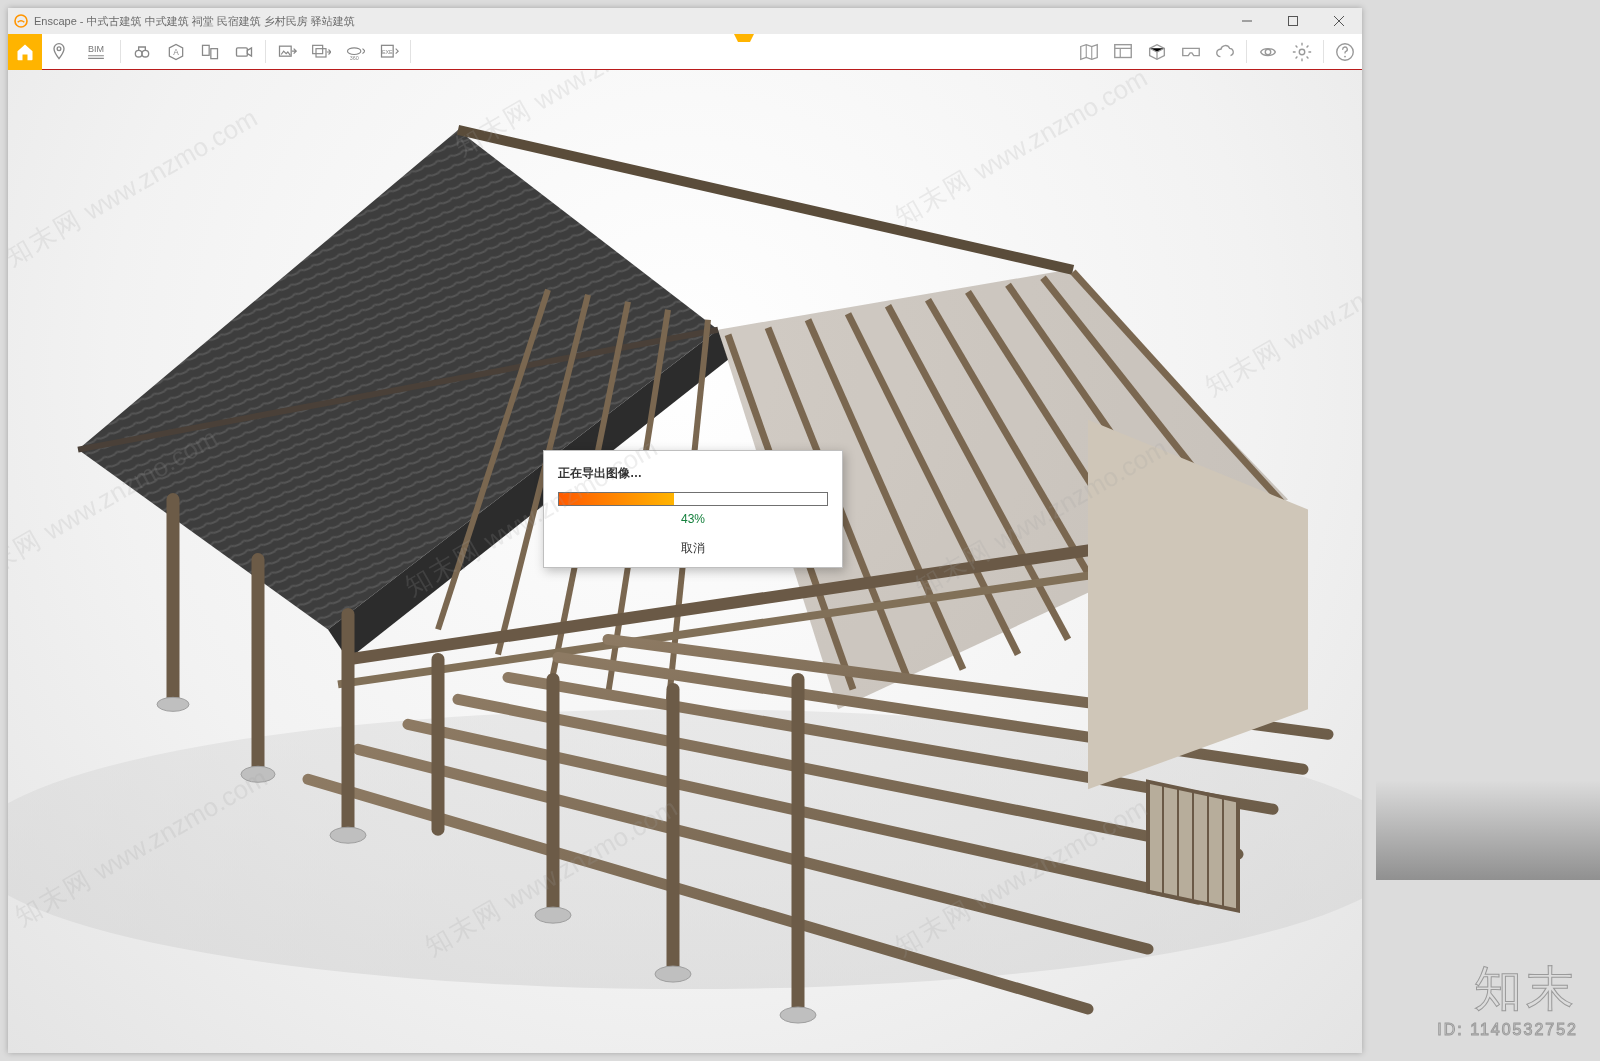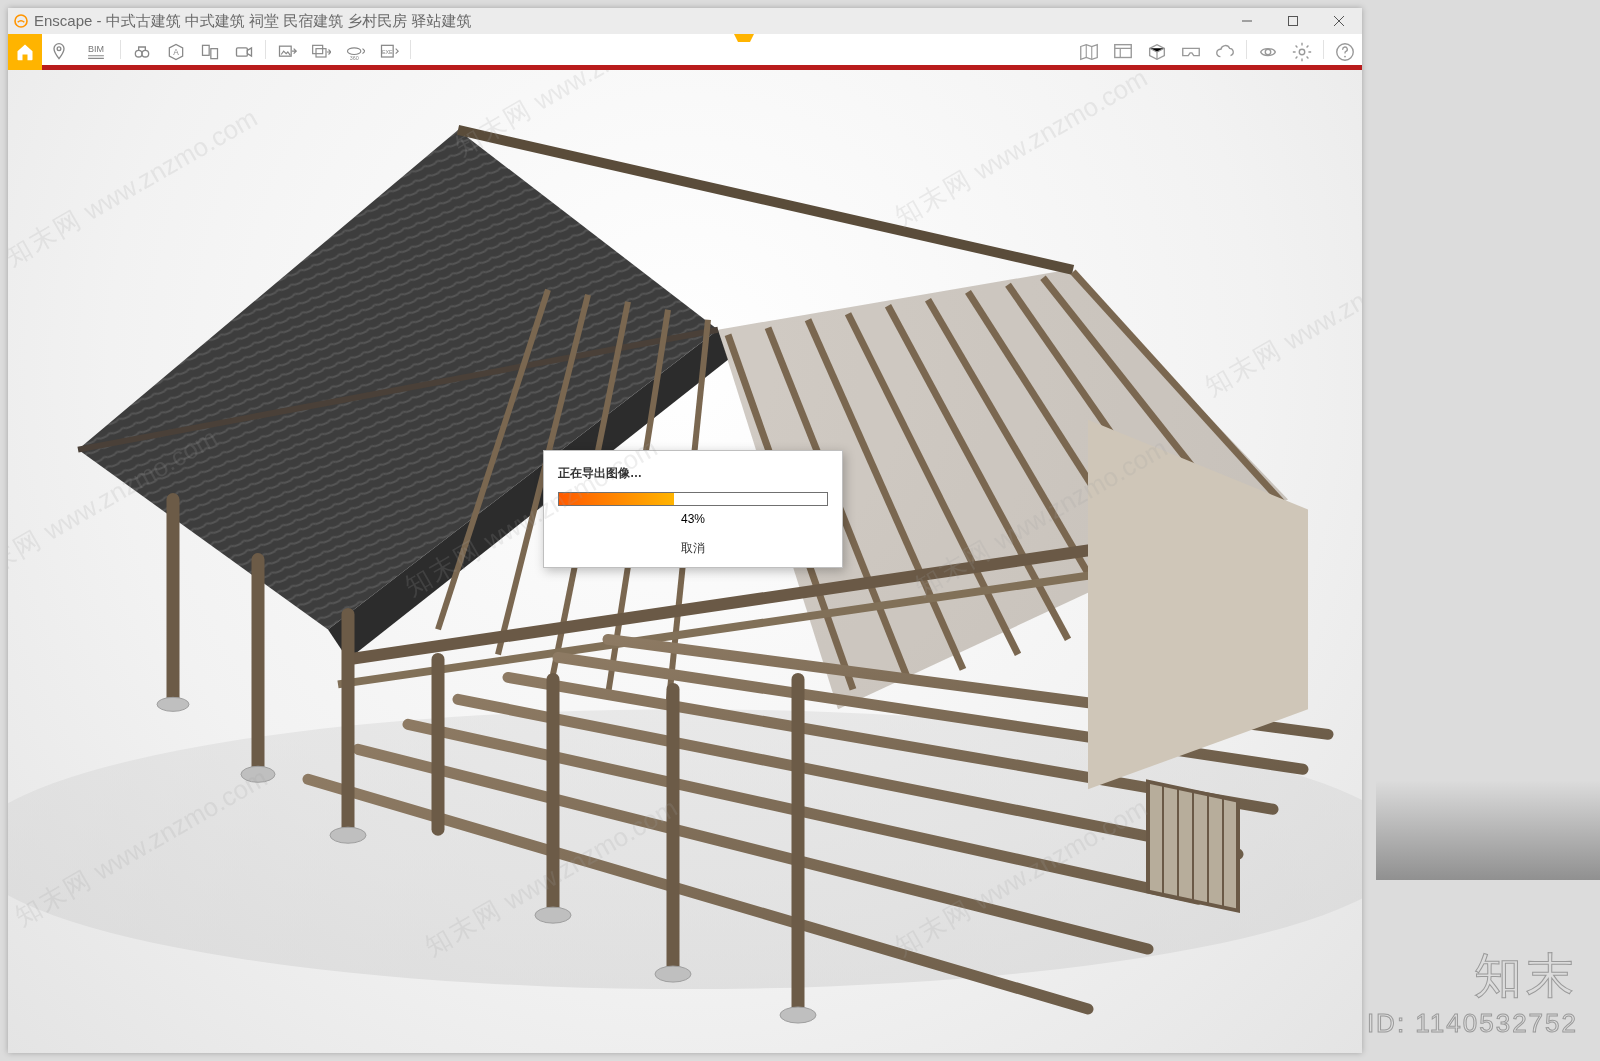--- a/index.html
+++ b/index.html
@@ -1,58 +1,58 @@
 <!DOCTYPE html>
 <html><head>
 <meta charset="utf-8">
 <style>
   * { box-sizing: border-box; margin: 0; padding: 0; }
   html, body { width: 1600px; height: 1061px; overflow: hidden; font-family: "Segoe UI", "Microsoft YaHei", Arial, sans-serif; background: #e8e8e8; }
   .outer-frame { width: 1600px; height: 1061px; background: #dcdcdc; padding: 8px; position: relative; }
   .app-window { width: 1354px; height: 1045px; background: #fff; box-shadow: 0 0 6px rgba(0,0,0,0.25); position: relative; overflow: hidden; }
 
   
-  .titlebar { height: 26px; background: #ececec; display: flex; align-items: center; font-size: 15px; color: #6a6a6a; }
+  .titlebar { height: 26px; background: #ececec; display: flex; align-items: center; font-size: 11px; color: #6a6a6a; }
   .titlebar .app-icon { width: 26px; height: 26px; display:flex; align-items:center; justify-content:center; }
   .titlebar .app-icon svg { width:16px; height:16px; }
   .titlebar .title-text { flex: 0 0 auto; white-space: nowrap; }
   .titlebar .spacer { flex: 1 1 auto; }
   .win-ctrl { width: 46px; height: 26px; display: flex; align-items: center; justify-content: center; color: #555; }
   .win-ctrl svg { width: 10px; height: 10px; }
 
   
-  .toolbar { height: 36px; background: #fff; display: flex; align-items: stretch; border-bottom: 5px solid #b91c1c; position: relative; }
+  .toolbar { height: 36px; background: #fff; display: flex; align-items: stretch; border-bottom: 1px solid #b91c1c; position: relative; }
   .tb-group { display: flex; align-items: stretch; }
   .tb-btn { width: 34px; height: 36px; display: flex; align-items: center; justify-content: center; color: #777; position: relative; }
   .tb-btn.active { background: #ffb400; color: #fff; }
   .tb-btn svg { width: 20px; height: 20px; }
   .tb-sep { width: 1px; background: #e2e2e2; margin: 6px 4px; }
   .tb-bim { width: 40px; height: 36px; display:flex; flex-direction:column; align-items:center; justify-content:center; color:#777; font-size:9px; }
   .orange-tab-marker { position:absolute; left:50%; top:0; transform:translateX(-50%); }
   .orange-tab-marker svg { width:20px; height:8px; display:block; }
   .toolbar .spacer { flex:1 1 auto; }
   .tb-right .tb-btn svg { width:22px; height:22px; }
 
   
   .viewport { position: absolute; top: 62px; left: 0; right: 0; bottom: 0; background: radial-gradient(ellipse at 50% 30%, #ffffff 0%, #f2f2f2 60%, #e4e4e4 100%); overflow:hidden; }
   .render-svg { position:absolute; inset:0; width:100%; height:100%; }
 
   
   .dialog { position:absolute; left:535px; top:380px; width:300px; background:#fff; border:1px solid #bfbfbf; box-shadow: 2px 3px 10px rgba(0,0,0,0.25); padding:14px 14px 10px 14px; font-size:12px; color:#333; }
   .dialog .dlg-title { font-weight:600; margin-bottom:10px; }
   .progress-outer { width:100%; height:14px; border:1px solid #707070; background:#fff; margin-bottom:6px; }
   .progress-inner { height:100%; background: linear-gradient(to right, #ff5a00 0%, #ffb400 100%); }
-  .progress-text { text-align:center; color:#000000; margin-bottom:14px; }
+  .progress-text { text-align:center; color:#15803d; margin-bottom:14px; }
   .dlg-actions { text-align:center; }
   .dlg-actions span { color:#333; cursor:pointer; }
 
   
   .wm-bottom { position:absolute; right:22px; bottom:22px; text-align:right; color:#bdbdbd; -webkit-text-stroke: 1px #9a9a9a; pointer-events:none; }
   .wm-bottom .wm-logo { font-size:48px; font-weight:300; letter-spacing:4px; color:transparent; }
-  .wm-bottom .wm-id { font-size:26px; letter-spacing:2px; -webkit-text-stroke:1px #9a9a9a; color:transparent; }
+  .wm-bottom .wm-id { font-size:16px; letter-spacing:2px; -webkit-text-stroke:1px #9a9a9a; color:transparent; }
   .wm-diag { position:absolute; color:rgba(160,160,160,0.18); font-size:26px; white-space:nowrap; pointer-events:none; font-weight:500; }
   .wm-diag span.cn { letter-spacing:2px; }
 
   
   .side-sliver { position:absolute; right:0; top:780px; width:224px; height:100px; background:linear-gradient(to bottom, rgba(30,30,30,0.0), rgba(30,30,30,0.4)); }
 </style>
 </head>
 <body>
 
 <div class="outer-frame">

